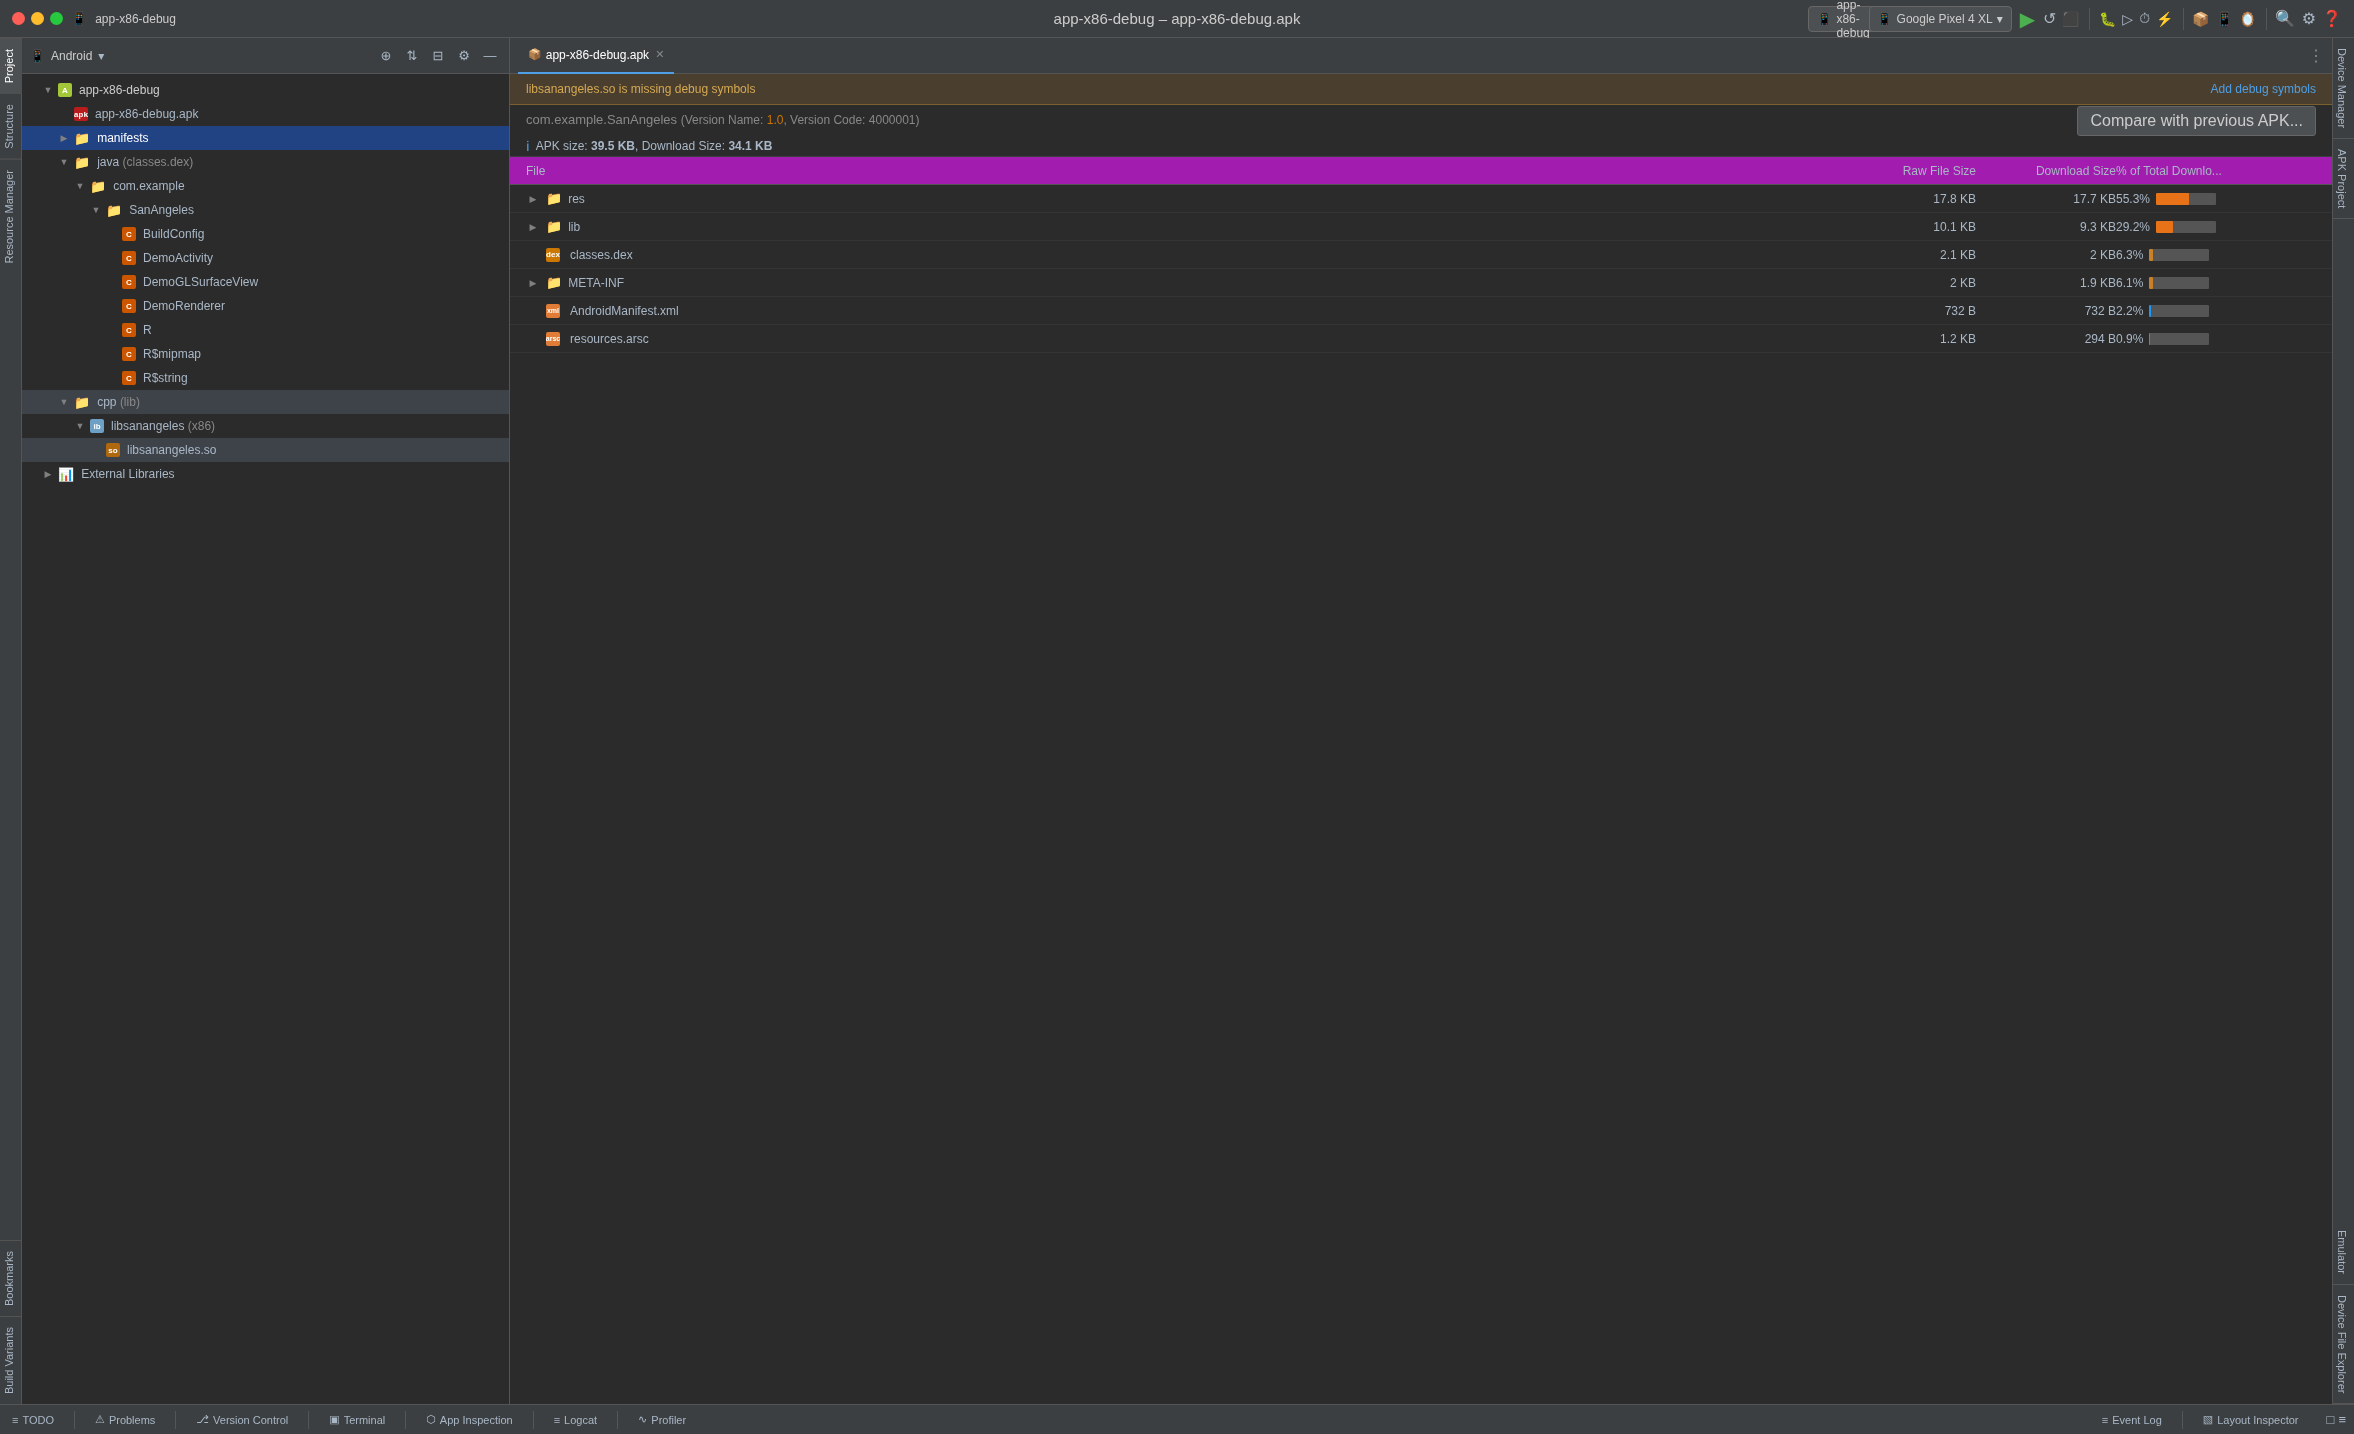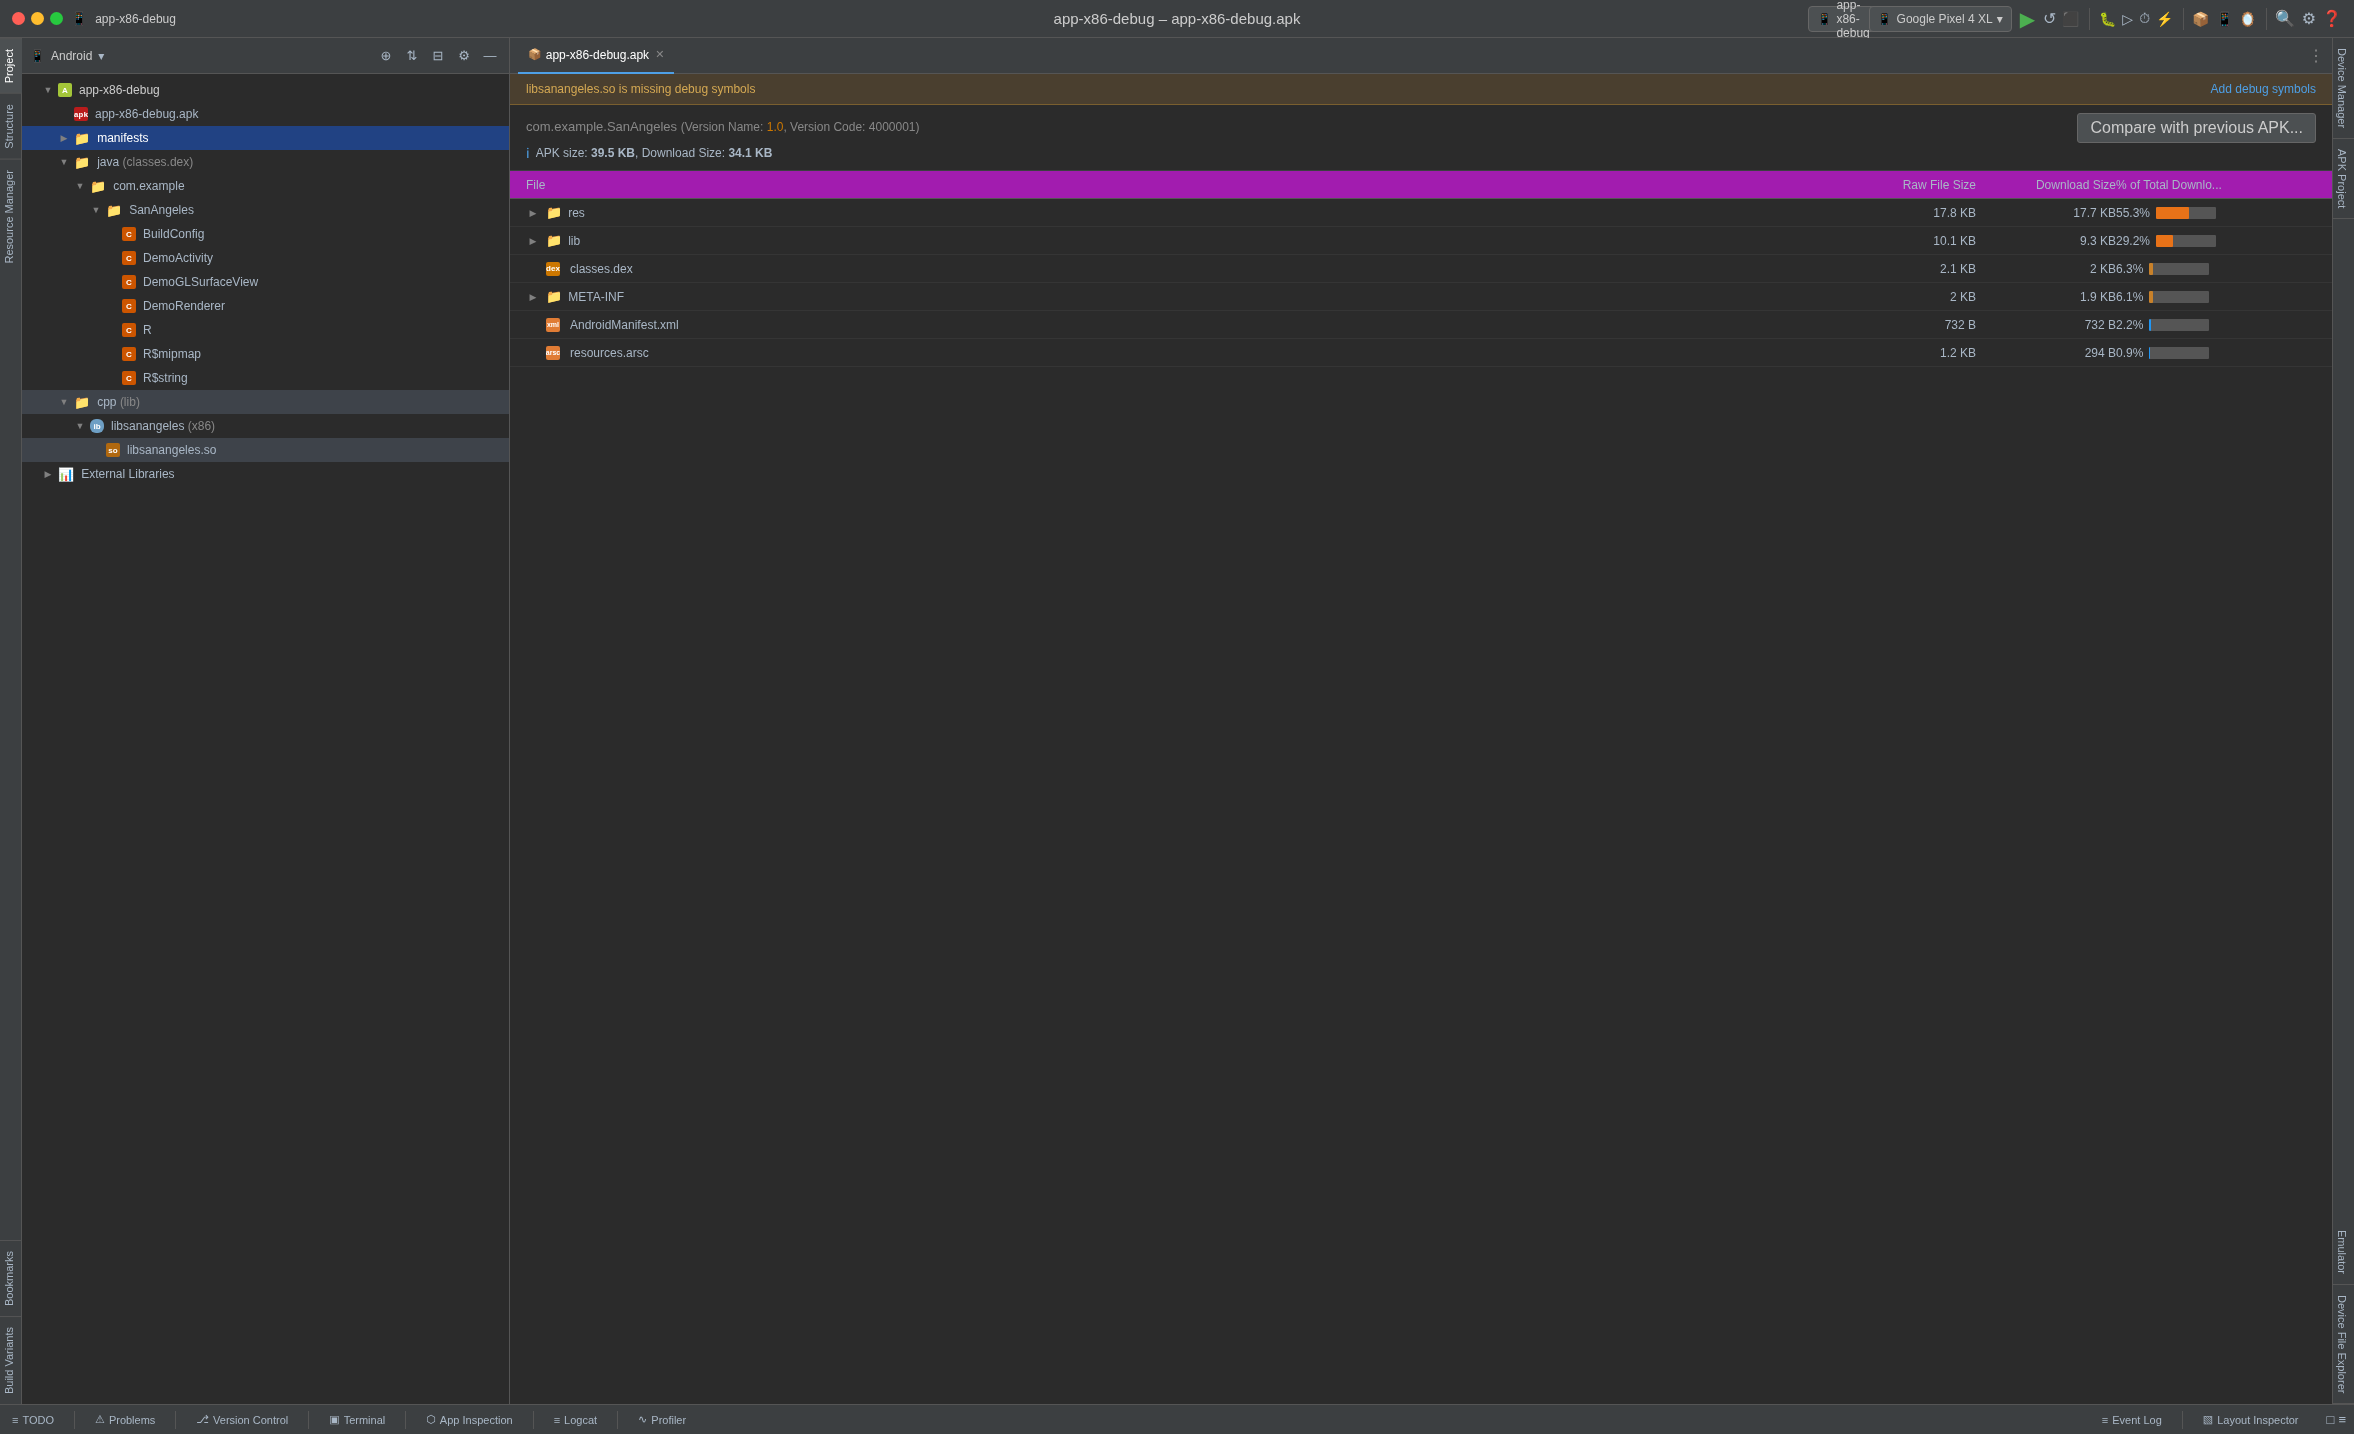--- a/index.html
+++ b/index.html
@@ -210,21 +210,21 @@
       color: #d4a853;
     }
     .add-debug-link {
       color: #4e9fe5;
       cursor: pointer;
       font-size: 12px;
     }
 
     
     .apk-info-bar {
-      padding: 8px 16px;
+      padding: 1px 16px;
       background: #2b2b2b;
       border-bottom: 1px solid #3c3f41;
     }
     .apk-package {
       font-size: 13px;
       font-weight: 600;
       color: #ccc;
       margin-bottom: 4px;
     }
     .apk-package span { color: #888; font-weight: 400; }
@@ -571,21 +571,21 @@
       <div class="tree-item highlighted">
         <span class="tree-indent" style="width:24px;"></span>
         <span class="tree-arrow">▼</span>
         <span style="color:#6e9fc4;font-size:13px;">📁</span>
         <span style="margin-left:4px;">cpp <span style="color:#888;">(lib)</span></span>
       </div>
 
       <div class="tree-item">
         <span class="tree-indent" style="width:40px;"></span>
         <span class="tree-arrow">▼</span>
-        <span class="icon-square" style="background:#6e9fc4;border-radius:6px;">ib</span>
+        <span class="icon-square" style="background:#6e9fc4;">ib</span>
         <span style="margin-left:4px;">libsanangeles <span style="color:#888;">(x86)</span></span>
       </div>
 
       <div class="tree-item highlighted">
         <span class="tree-indent" style="width:56px;"></span>
         <span class="tree-arrow" style="visibility:hidden;">▶</span>
         <span class="icon-square" style="background:#b0680f;">so</span>
         <span style="margin-left:4px;">libsanangeles.so</span>
       </div>
 

